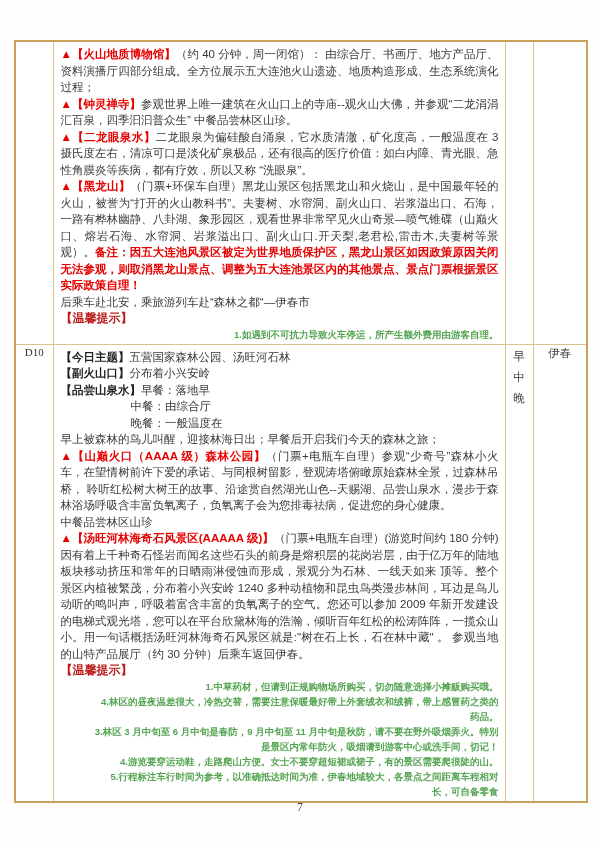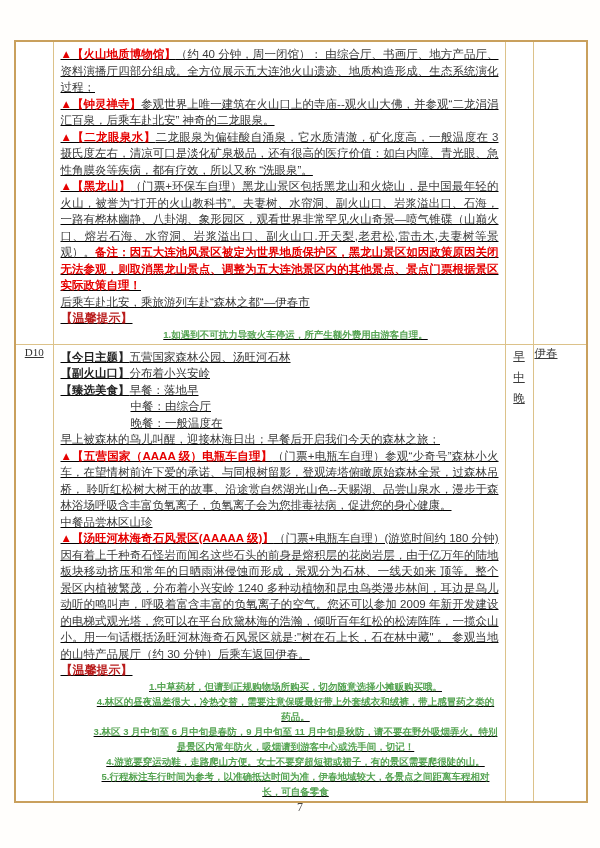--- a/index.html
+++ b/index.html
@@ -16,51 +16,50 @@
     width:572px;
     border-collapse:collapse;
     table-layout:fixed;
     border:2px solid #c9a05d;
     background:#ffffff;
   }
   table.doc td{
     border:1px solid #dcc28a;
     vertical-align:top;
     overflow:hidden;
-    text-decoration:underline;
   }
   td.cell-day{
     text-align:center;vertical-align:middle;
     font-family:"Liberation Serif","DejaVu Serif",serif;
     font-size:11px;color:#333;margin-top:22px;
   }
   td.cell-content{padding:4px 6px 2px 7px;}
   td.cell-meals{
     text-align:center;vertical-align:middle;
     font-size:11.5px;color:#3a3a3a;
   }
   td.cell-city{
-    vertical-align:middle;
+    text-align:center;vertical-align:middle;
     font-size:11.5px;color:#3a3a3a;
   }
   .meal-line{line-height:21px;}
   p.para{
     margin:0;
     font-size:11.5px;
     line-height:16.5px;
     color:#3a3a3a;
     text-align:justify;
     word-break:break-all;
   }
   p.para.indent{padding-left:70px;}
   p.para.tip{
     font-size:9.5px;
     line-height:15px;
     font-weight:bold;
-    text-align:center;
+    text-align:right;
     margin-left:32px;
   }
   .s-n{color:#3a3a3a;}
   .s-b{color:#222222;font-weight:bold;}
   .s-r{color:#e60000;font-weight:bold;}
   .s-g{color:#b91c1c;font-weight:bold;font-size:12px;}
   .s-t{color:#55a452;}
   .page-number{
     position:absolute;left:0;top:800px;width:600px;
     text-align:center;
@@ -78,40 +77,40 @@
       <col style="width:38px">
       <col style="width:452px">
       <col style="width:28px">
       <col style="width:54px">
     </colgroup>
     <tbody>
         <tr style="height:296px;">
       <td class="cell-day"></td>
       <td class="cell-content">
             <p class="para"><span class="s-r">▲【火山地质博物馆】</span><span class="s-n">（约 40 分钟，周一闭馆）： 由综合厅、书画厅、地方产品厅、资料演播厅四部分组成。全方位展示五大连池火山遗迹、地质构造形成、生态系统演化过程；</span></p>
-            <p class="para"><span class="s-r">▲【钟灵禅寺】</span><span class="s-n">参观世界上唯一建筑在火山口上的寺庙--观火山大佛，并参观“二龙涓涓汇百泉，后乘车赴北安” 神奇的二龙眼泉。</span></p>
+            <p class="para"><span class="s-r">▲【钟灵禅寺】</span><span class="s-n">参观世界上唯一建筑在火山口上的寺庙--观火山大佛，并参观“二龙涓涓汇百泉，四季汩汩普众生” 中餐品尝林区山珍。</span></p>
             <p class="para"><span class="s-r">▲【二龙眼泉水】</span><span class="s-n">二龙眼泉为偏硅酸自涌泉，它水质清澈，矿化度高，一般温度在 3 摄氏度左右，清凉可口是淡化矿泉极品，还有很高的医疗价值：如白内障、青光眼、急性角膜炎等疾病，都有疗效，所以又称 “洗眼泉”。</span></p>
             <p class="para"><span class="s-r">▲【黑龙山】</span><span class="s-n">（门票+环保车自理）黑龙山景区包括黑龙山和火烧山，是中国最年轻的火山，被誉为“打开的火山教科书”。夫妻树、水帘洞、副火山口、岩浆溢出口、石海，一路有桦林幽静、八卦湖、象形园区，观看世界非常罕见火山奇景—喷气锥碟（山巅火口、熔岩石海、水帘洞、岩浆溢出口、副火山口.开天梨,老君松,雷击木,夫妻树等景观）。</span><span class="s-r">备注：因五大连池风景区被定为世界地质保护区，黑龙山景区如因政策原因关闭无法参观，则取消黑龙山景点、调整为五大连池景区内的其他景点、景点门票根据景区实际政策自理！</span></p>
             <p class="para"><span class="s-n">后乘车赴北安，乘旅游列车赴“森林之都“—伊春市</span></p>
             <p class="para"><span class="s-g">【温馨提示】</span></p>
             <p class="para tip"><span class="s-t">1.如遇到不可抗力导致火车停运，所产生额外费用由游客自理。</span></p>
           </td>
       <td class="cell-meals"></td>
       <td class="cell-city"></td>
     </tr>
     <tr style="height:452px;">
       <td class="cell-day">D10</td>
       <td class="cell-content">
             <p class="para"><span class="s-b">【今日主题】</span><span class="s-n">五营国家森林公园、汤旺河石林</span></p>
             <p class="para"><span class="s-b">【副火山口】</span><span class="s-n">分布着小兴安岭</span></p>
-            <p class="para"><span class="s-b">【臻选美食】</span><span class="s-n">早餐：落地早</span></p>
+            <p class="para"><span class="s-b">【品尝山泉水】</span><span class="s-n">早餐：落地早</span></p>
             <p class="para indent"><span class="s-n">中餐：由综合厅</span></p>
             <p class="para indent"><span class="s-n">晚餐：一般温度在</span></p>
             <p class="para"><span class="s-n">早上被森林的鸟儿叫醒，迎接林海日出；早餐后开启我们今天的森林之旅；</span></p>
-            <p class="para"><span class="s-r">▲【五营国家（AAAA 级）电瓶车自理】</span><span class="s-n">（门票+电瓶车自理）参观“少奇号”森林小火车，在望情树前许下爱的承诺、与同根树留影，登观涛塔俯瞰原始森林全景，过森林吊桥， 聆听红松树大树王的故事、沿途赏自然湖光山色--天赐湖、品尝山泉水，漫步于森林浴场呼吸含丰富负氧离子，负氧离子会为您排毒祛病，促进您的身心健康。</span></p>
+            <p class="para"><span class="s-r">▲【山巅火口（AAAA 级）森林公园】</span><span class="s-n">（门票+电瓶车自理）参观“少奇号”森林小火车，在望情树前许下爱的承诺、与同根树留影，登观涛塔俯瞰原始森林全景，过森林吊桥， 聆听红松树大树王的故事、沿途赏自然湖光山色--天赐湖、品尝山泉水，漫步于森林浴场呼吸含丰富负氧离子，负氧离子会为您排毒祛病，促进您的身心健康。</span></p>
             <p class="para"><span class="s-n">中餐品尝林区山珍</span></p>
             <p class="para"><span class="s-r">▲【汤旺河林海奇石风景区(AAAAA 级)】</span><span class="s-n">（门票+电瓶车自理）(游览时间约 180 分钟)因有着上千种奇石怪岩而闻名这些石头的前身是熔积层的花岗岩层，由于亿万年的陆地板块移动挤压和常年的日晒雨淋侵蚀而形成，景观分为石林、一线天如来 顶等。整个景区内植被繁茂，分布着小兴安岭 1240 多种动植物和昆虫鸟类漫步林间，耳边是鸟儿动听的鸣叫声，呼吸着富含丰富的负氧离子的空气。您还可以参加 2009 年新开发建设的电梯式观光塔，您可以在平台欣黛林海的浩瀚，倾听百年红松的松涛阵阵，一揽众山小。用一句话概括汤旺河林海奇石风景区就是:"树在石上长，石在林中藏" 。 参观当地的山特产品展厅（约 30 分钟）后乘车返回伊春。</span></p>
             <p class="para"><span class="s-g">【温馨提示】</span></p>
             <p class="para tip"><span class="s-t">1.中草药材，但请到正规购物场所购买，切勿随意选择小摊贩购买哦。</span></p>
             <p class="para tip"><span class="s-t">4.林区的昼夜温差很大，冷热交替，需要注意保暖最好带上外套绒衣和绒裤，带上感冒药之类的药品。</span></p>
             <p class="para tip"><span class="s-t">3.林区 3 月中旬至 6 月中旬是春防，9 月中旬至 11 月中旬是秋防，请不要在野外吸烟弄火。特别是景区内常年防火，吸烟请到游客中心或洗手间，切记！</span></p>
             <p class="para tip"><span class="s-t">4.游览要穿运动鞋，走路爬山方便。女士不要穿超短裙或裙子，有的景区需要爬很陡的山。</span></p>
             <p class="para tip"><span class="s-t">5.行程标注车行时间为参考，以准确抵达时间为准，伊春地域较大，各景点之间距离车程相对长，可自备零食</span></p>
           </td>
       <td class="cell-meals">

